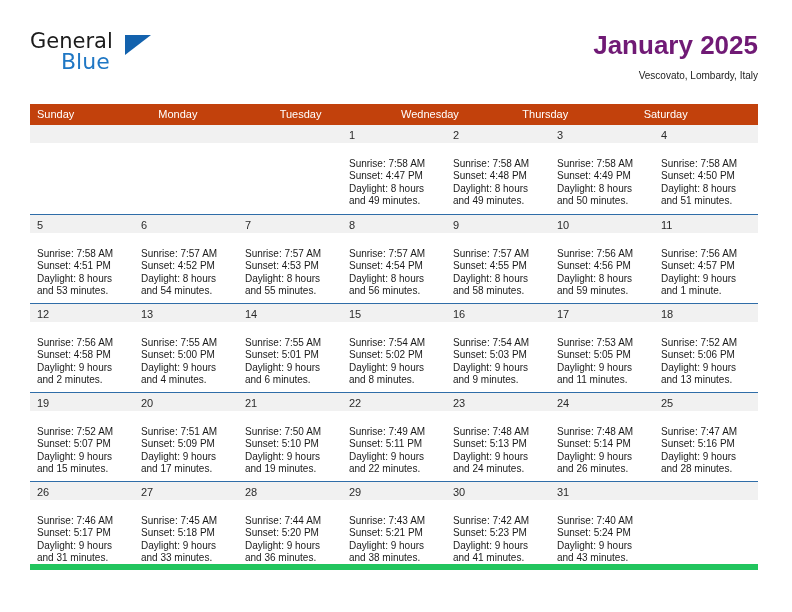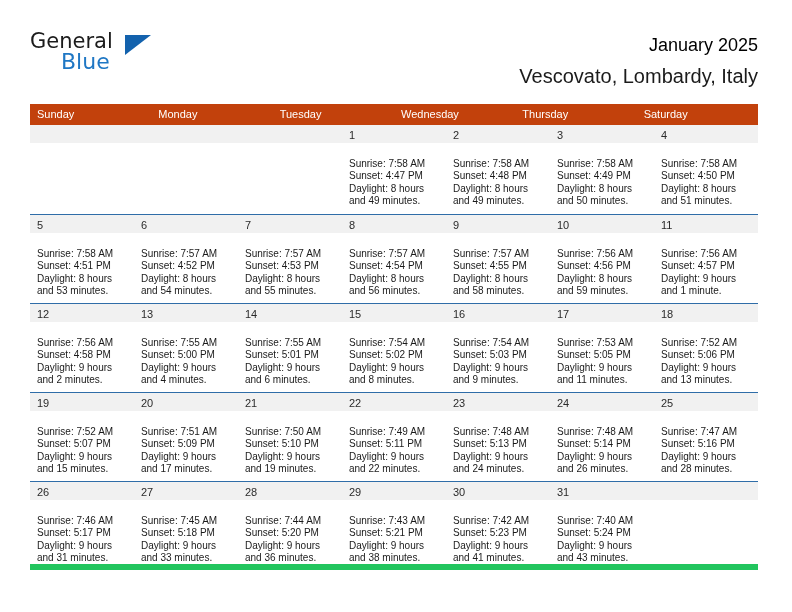--- a/index.html
+++ b/index.html
@@ -65,28 +65,28 @@
     border-bottom: 20px solid transparent;
   }
 
   .title-block {
     position: absolute;
     right: 0;
     top: 0;
     text-align: right;
   }
   .cal-title {
-    font-size: 18px;
-    font-weight: 400;
-    color: #000000;
+    font-size: 26px;
+    font-weight: 700;
+    color: #701a75;
     line-height: 34px;
     white-space: nowrap;
   }
   .cal-subtitle {
-    font-size: 20px;
+    font-size: 10px;
     font-weight: 400;
     color: #1b1b1b;
     line-height: 22px;
     margin-top: 3px;
     white-space: nowrap;
   }
 
   
   .calendar {
     position: absolute;

